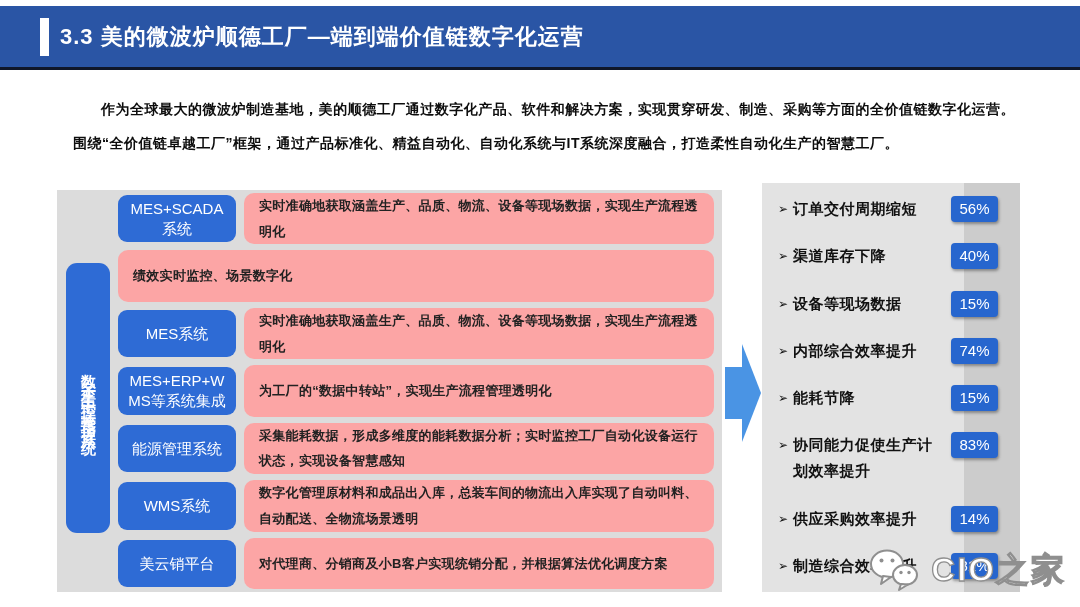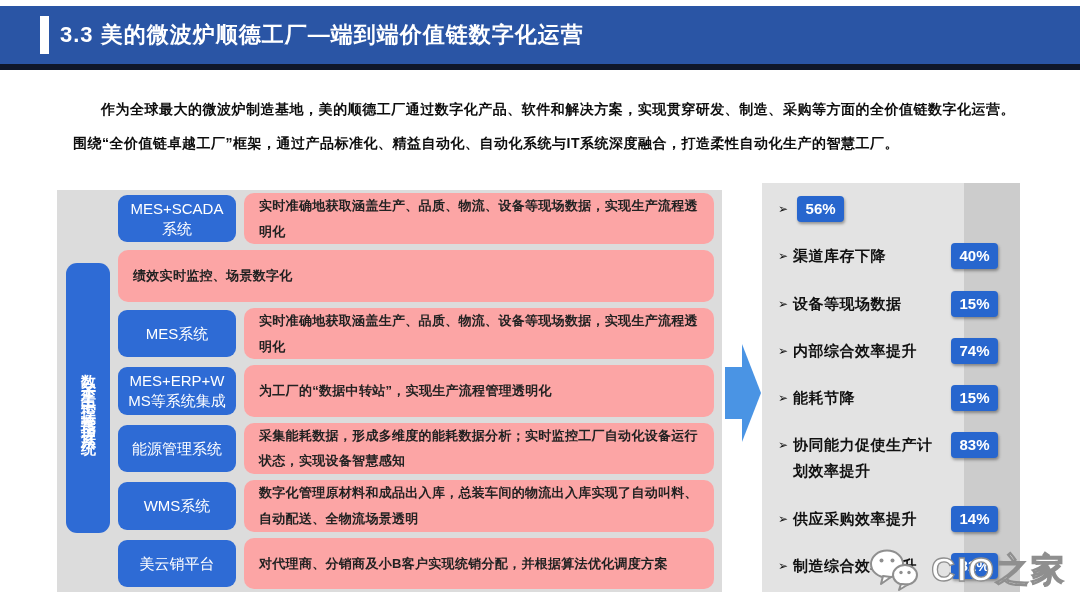--- a/index.html
+++ b/index.html
@@ -4,21 +4,21 @@
 <style>
   html,body{margin:0;padding:0;}
   body{
     width:1080px;height:607px;position:relative;background:#ffffff;
     font-family:"Liberation Sans","DejaVu Sans",sans-serif;overflow:hidden;
   }
   
   .header{
     position:absolute;top:6px;left:0;width:1080px;height:64px;
     background:#2a55a5;display:flex;align-items:center;
-    border-bottom:6px solid #0f172a;box-sizing:border-box;
+    border-bottom:3px solid #0f172a;box-sizing:border-box;
   }
   .header-accent{width:9px;height:38px;background:#ffffff;margin-left:40px;flex:0 0 auto;}
   .header-title{
     color:#ffffff;font-size:22px;font-weight:bold;margin-left:11px;
     letter-spacing:1px;white-space:nowrap;
   }
   
   .intro{
     position:absolute;top:92px;left:73px;width:942px;
     font-size:14px;line-height:34px;color:#0d0d0d;font-weight:600;
@@ -76,21 +76,21 @@
   .result-item{
     display:flex;align-items:flex-start;
     font-size:15px;font-weight:bold;color:#111111;line-height:26px;
   }
   .bullet{flex:0 0 auto;margin-right:5px;font-size:12px;line-height:26px;}
   .result-label{flex:1;letter-spacing:0.5px;}
   .pct-badge{
     flex:0 0 auto;width:47px;height:26px;margin-left:4px;margin-right:12px;
     background:#2766ce;border-radius:4px;color:#ffffff;
     display:flex;align-items:center;justify-content:center;
-    font-size:15px;font-weight:bold;
+    font-size:15px;font-weight:normal;
     box-shadow:1px 2px 3px rgba(0,0,0,0.35);
   }
   
   .watermark{
     position:absolute;right:14px;bottom:14px;display:flex;align-items:center;gap:12px;
     pointer-events:none;
   }
   .wm-text{
     font-size:33px;font-weight:bold;color:#ffffff;letter-spacing:2px;
     -webkit-text-stroke:1.3px #8f8f8f;text-stroke:1.3px #8f8f8f;
@@ -141,20 +141,21 @@
 </div>
 
 <div class="arrow-body"></div>
 <div class="arrow-head"></div>
 
 <div class="panel-right">
   <div class="strip"></div>
   <div class="results">
     <div class="result-item">
       <span class="bullet">➢</span>
+      <span class="result-label">订单交付周期缩短</span>
       <span class="pct-badge">56%</span>
     </div>
     <div class="result-item">
       <span class="bullet">➢</span>
       <span class="result-label">渠道库存下降</span>
       <span class="pct-badge">40%</span>
     </div>
     <div class="result-item">
       <span class="bullet">➢</span>
       <span class="result-label">设备等现场数据</span>

